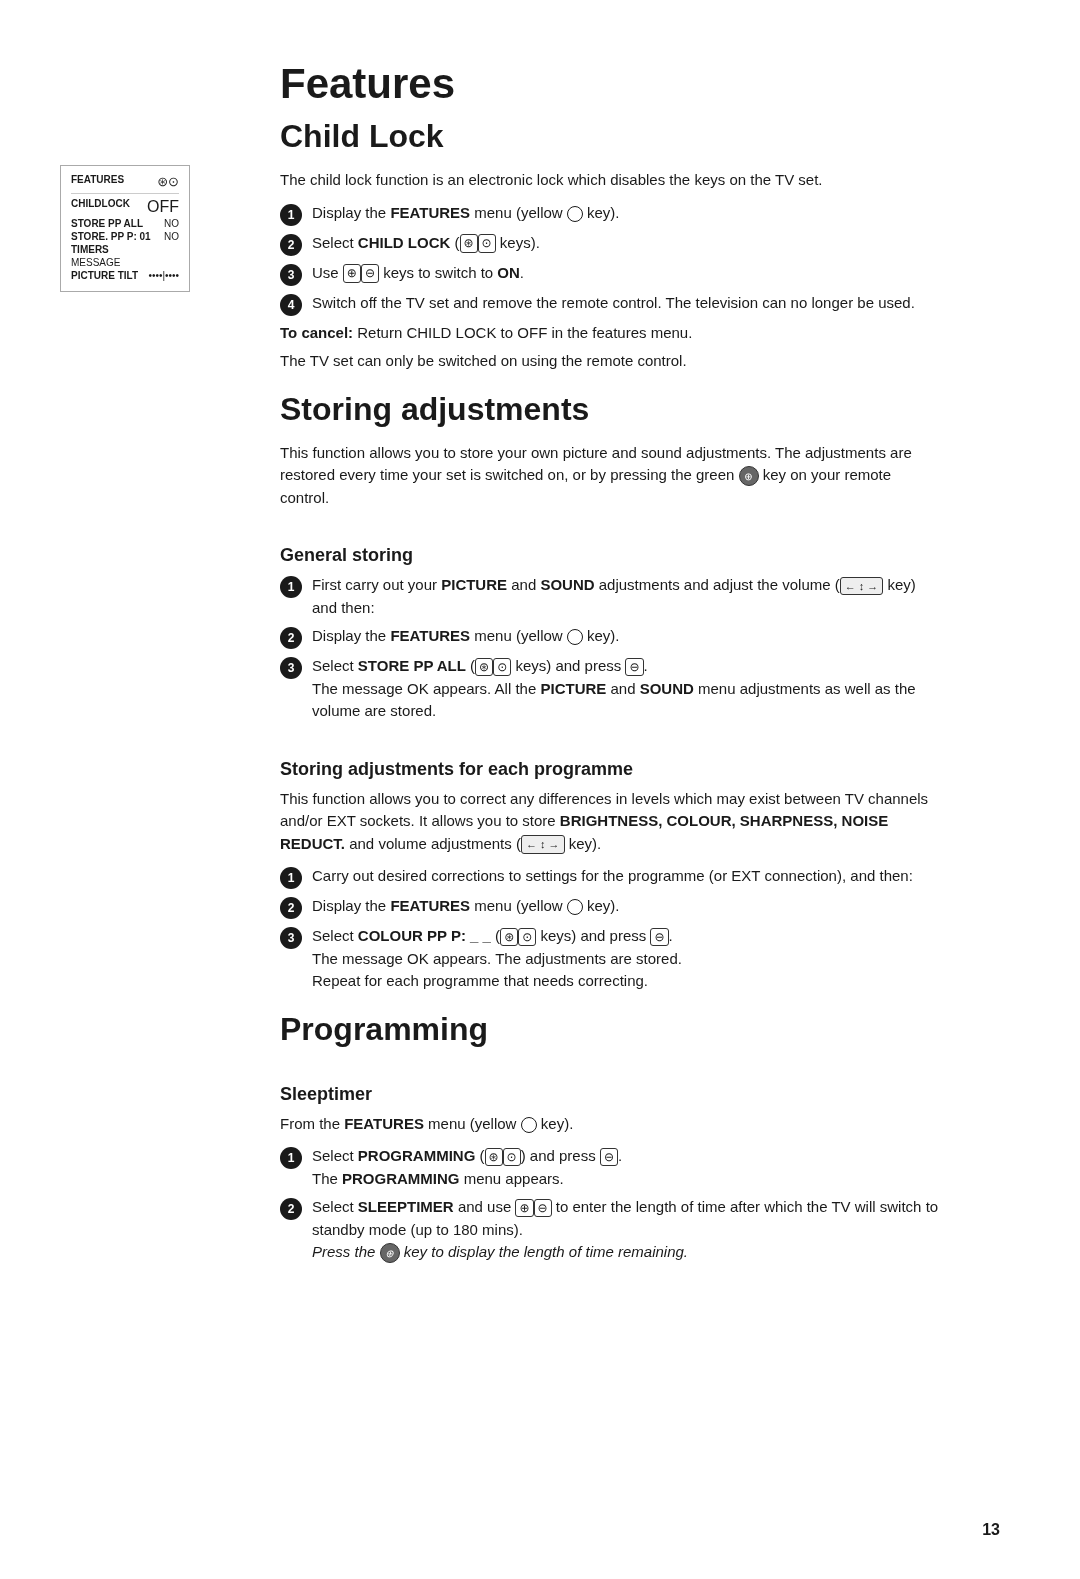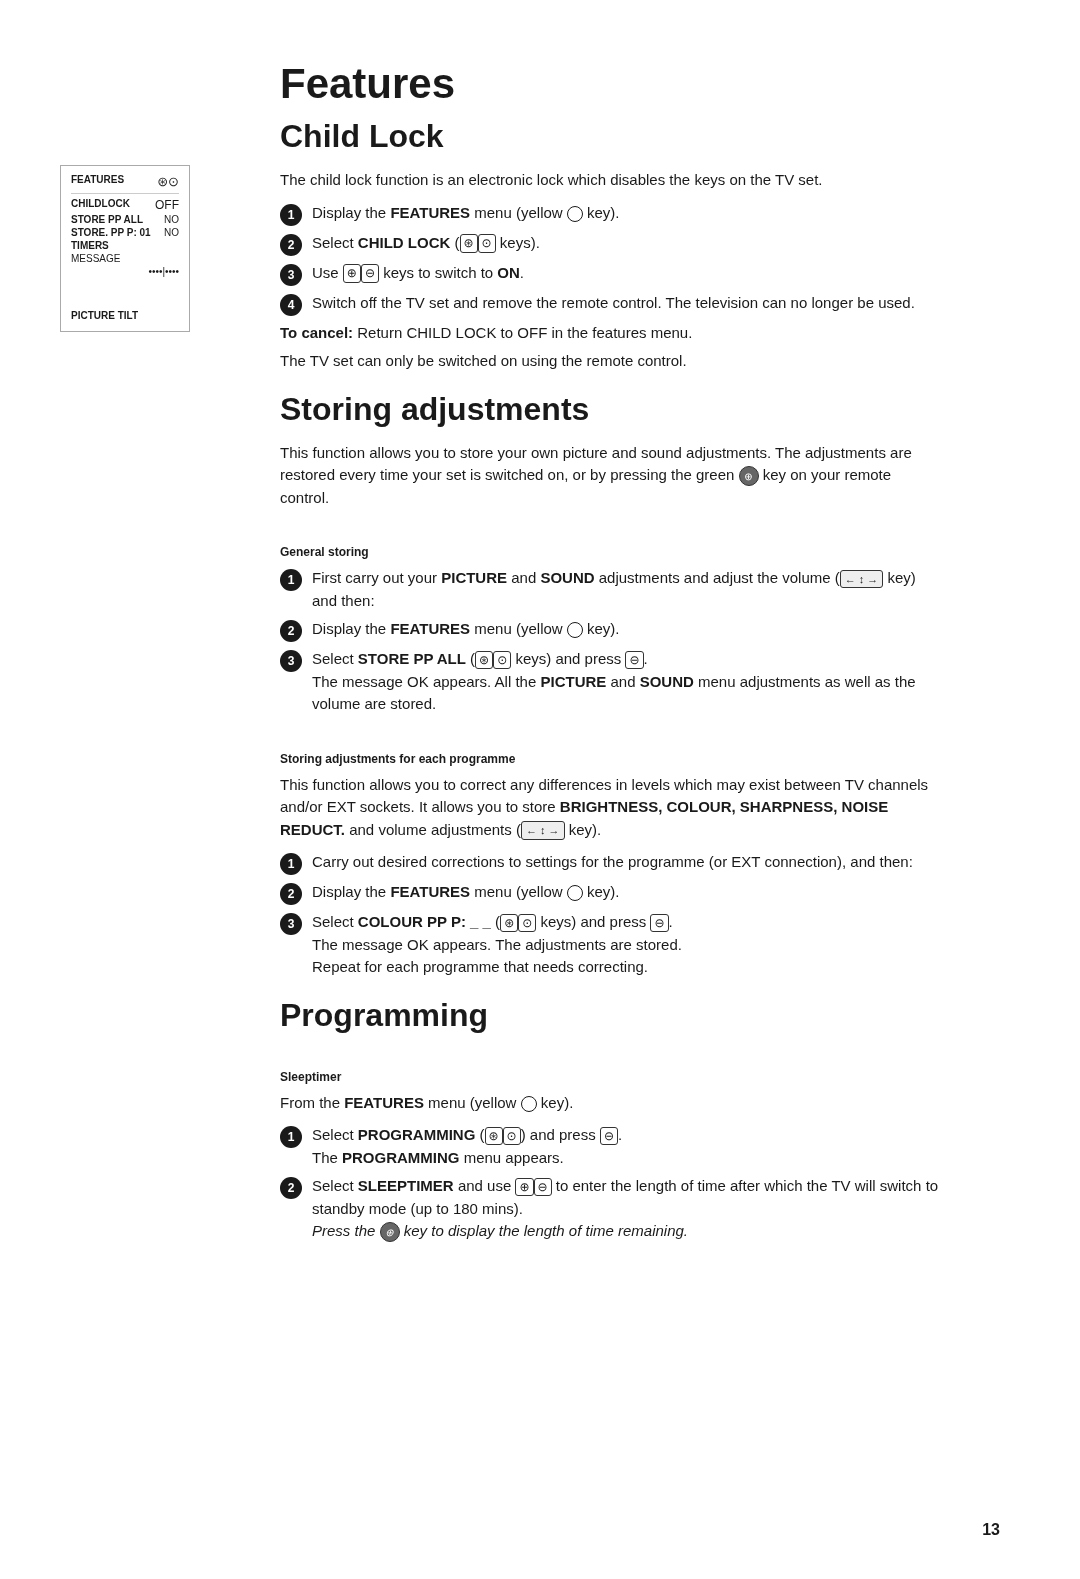--- a/index.html
+++ b/index.html
@@ -32,21 +32,21 @@
       margin-bottom: 10px;
       margin-left: 200px;
     }
     h2.sub-title {
       font-size: 32px;
       font-weight: bold;
       margin-bottom: 14px;
       margin-left: 200px;
     }
     h3.subsub-title {
-      font-size: 12px;
+      font-size: 18px;
       font-weight: bold;
       margin-bottom: 8px;
       margin-left: 200px;
       margin-top: 36px;
     }
     .content-block {
       margin-left: 200px;
       margin-right: 60px;
       margin-bottom: 10px;
     }
@@ -160,38 +160,38 @@
 
 <div class="page">
 
   <div class="sidebar-box">
     <div class="sidebar-header">
       <span class="label">FEATURES</span>
       <span class="icon-sym">⊛⊙</span>
     </div>
     <div class="row">
       <span style="font-size:10px;font-weight:bold;">CHILDLOCK</span>
-      <span style="font-size:12px;">OFF</span>
+      <span style="font-size:16px;">OFF</span>
     </div>
     <div class="row">
       <span style="font-size:10px;font-weight:bold;">STORE PP ALL</span>
       <span style="font-size:10px;">NO</span>
     </div>
     <div class="row">
       <span style="font-size:10px;font-weight:bold;">STORE. PP P: 01</span>
       <span style="font-size:10px;">NO</span>
     </div>
     <div class="row">
       <span style="font-size:10px;font-weight:bold;">TIMERS</span>
     </div>
     <div class="row">
       <span style="font-size:10px;font-weight:normal;">MESSAGE</span>
     </div>
     <div class="row">
-      <span style="font-size:10px;font-weight:bold;margin-top:44px;">PICTURE TILT</span>
+      <span style="font-size:10px;font-weight:bold;">PICTURE TILT</span>
       <span style="font-size:10px;">••••|••••</span>
     </div>
   </div>
 
   <h1 class="section-title">Features</h1>
 
   <div class="section-divider">
     <h2 class="sub-title">Child Lock</h2>
 
     <div class="content-block">

